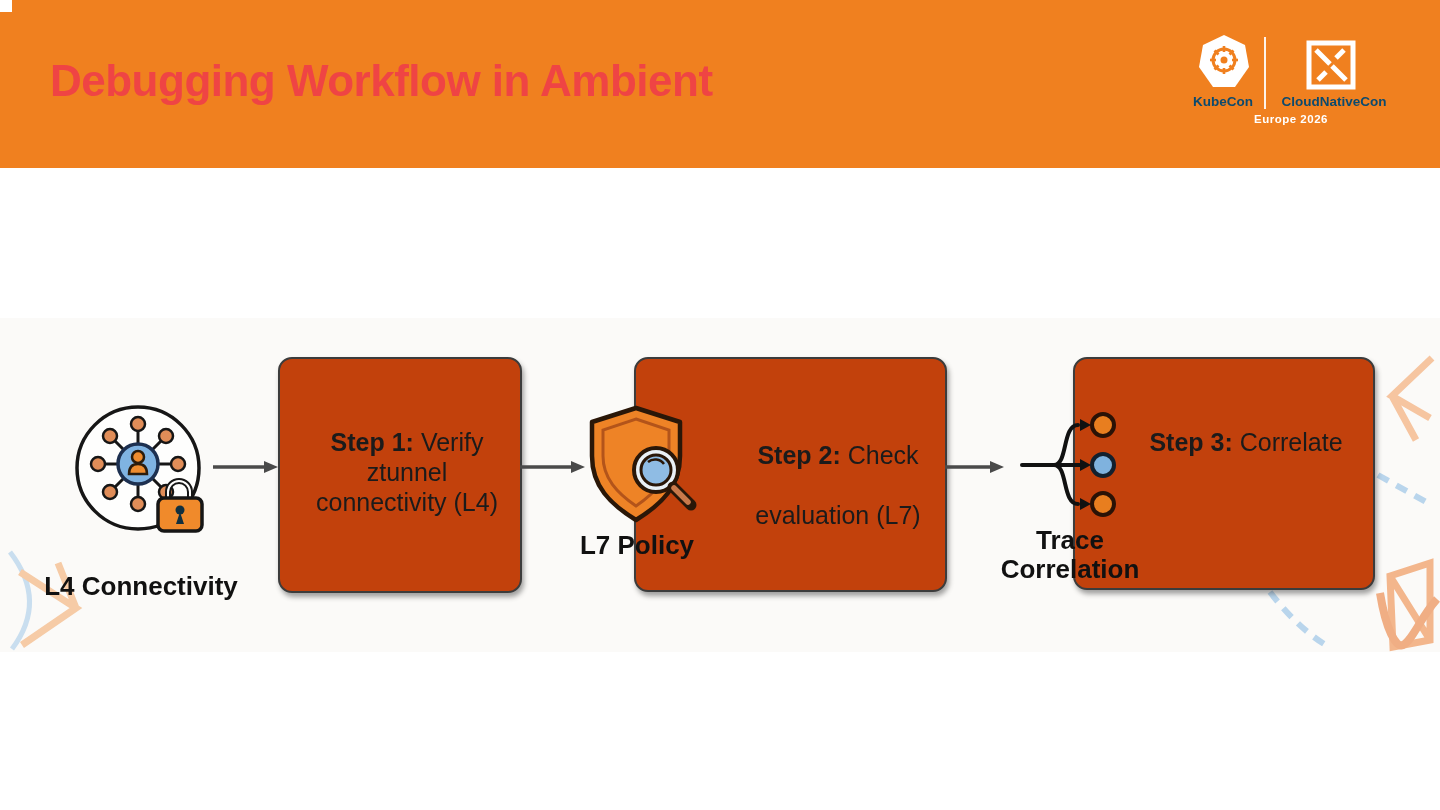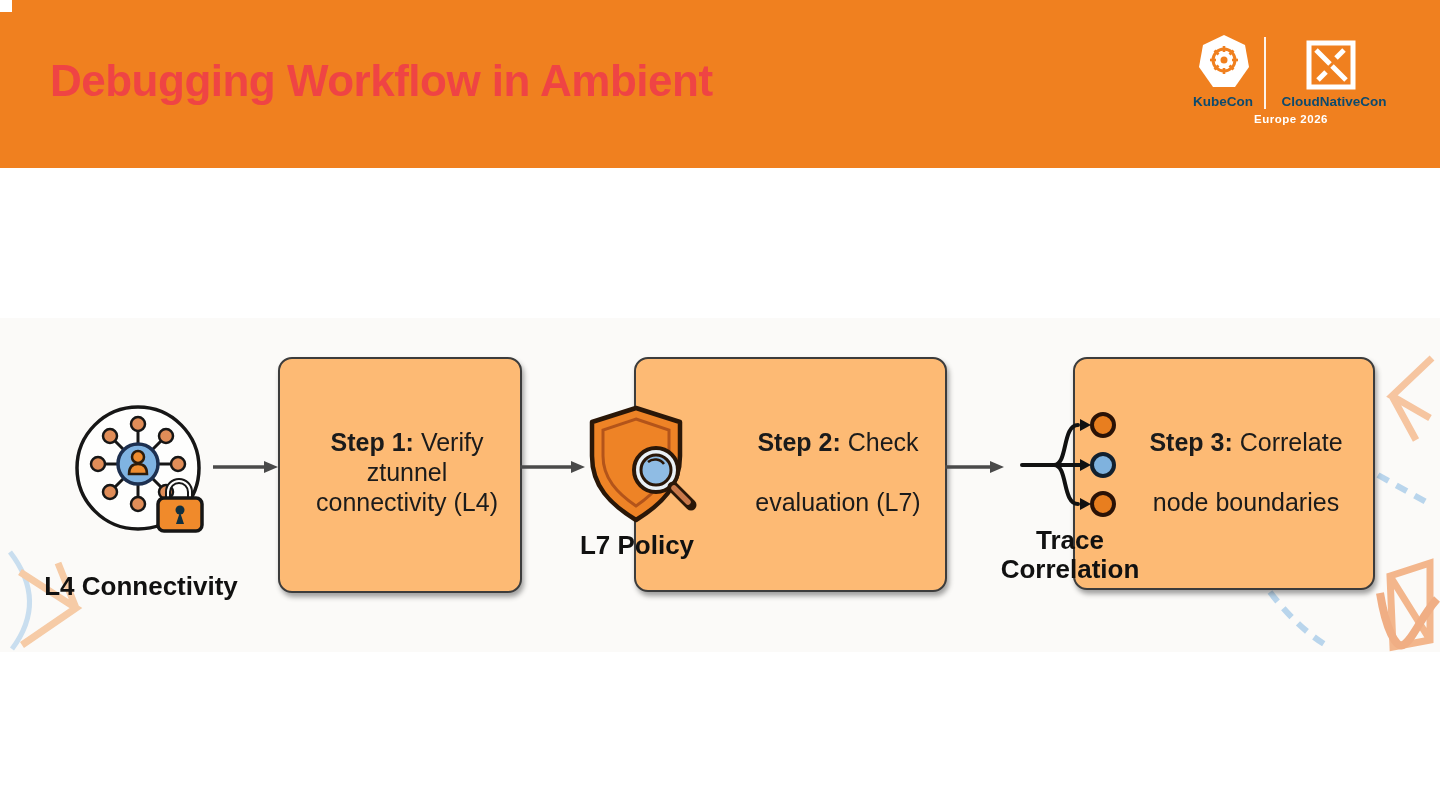--- a/index.html
+++ b/index.html
@@ -16,30 +16,30 @@
   .brand-divider { left:1264px; top:37px; width:2px; height:72px; background:rgba(255,255,255,0.9); }
   .brand-text { color:#0c4a6e; font-weight:700; font-size:13.5px; text-align:center; white-space:nowrap; }
   .kubecon-text { left:1179px; top:94px; width:88px; }
   .cncf-text { left:1264px; top:94px; width:140px; }
   .event-text { left:1241px; top:113px; width:100px; font-size:11.5px; color:#ffffff;
                 font-weight:700; text-align:center; letter-spacing:0.5px; }
 
   
   .band { left:0; top:318px; width:1440px; height:334px; background:#FBFAF8; }
 
-  .step-box { background:#fdba74; border:2.5px solid #3C3C3C; border-radius:14px;
+  .step-box { background:#c2410c; border:2.5px solid #3C3C3C; border-radius:14px;
               box-shadow:2px 4px 5px rgba(50,50,50,0.45); z-index:2; }
   .box1 { left:278px; top:357px; width:244px; height:236px; }
   .box2 { left:634px; top:357px; width:313px; height:235px; }
   .box3 { left:1073px; top:357px; width:302px; height:233px; }
 
   .step-text { position:absolute; top:68px; right:0; text-align:center;
                font-size:25px; line-height:30px; color:#1b1b1b; }
   .t1 { left:14px; }
-  .t2 { left:95px; }
+  .t2 { left:95px;margin-top:13px; }
   .t3 { left:44px; }
   .step-text .b { font-weight:700; }
 
   .node-label { font-size:26px; font-weight:700; color:#111111; text-align:center;
                 line-height:29px; z-index:3; }
   .label-l4 { left:38px; top:572px; width:206px; }
   .label-l7 { left:557px; top:531px; width:160px; }
   .label-trace { left:988px; top:526px; width:164px; }
 
   .icon-layer { z-index:3; }
@@ -172,21 +172,20 @@
 
 <svg class="abs arrow-layer" style="left:944px; top:458px;" width="62" height="18" viewBox="0 0 62 18">
   <line x1="1" y1="9" x2="46" y2="9" stroke="#4A4A4A" stroke-width="3.5"></line>
   <polygon points="46,3 60,9 46,15" fill="#4A4A4A"></polygon>
 </svg>
 
 <div class="abs step-box box3">
   <div class="step-text t3">
     <span class="b">Step 3:</span><span> Correlate</span><br>
     <br>
-    <span>node boundaries</span>
   </div>
 </div>
 
 <svg class="abs icon-layer" style="left:1014px; top:406px;" width="120" height="120" viewBox="0 0 120 120">
   <g fill="none" stroke="#111111" stroke-width="4" stroke-linecap="round">
     <line x1="8" y1="59" x2="40" y2="59"></line>
     <path d="M40 59 C54 59 48 19 64 19"></path>
     <line x1="40" y1="59" x2="66" y2="59"></line>
     <path d="M40 59 C54 59 48 98 64 98"></path>
   </g>

